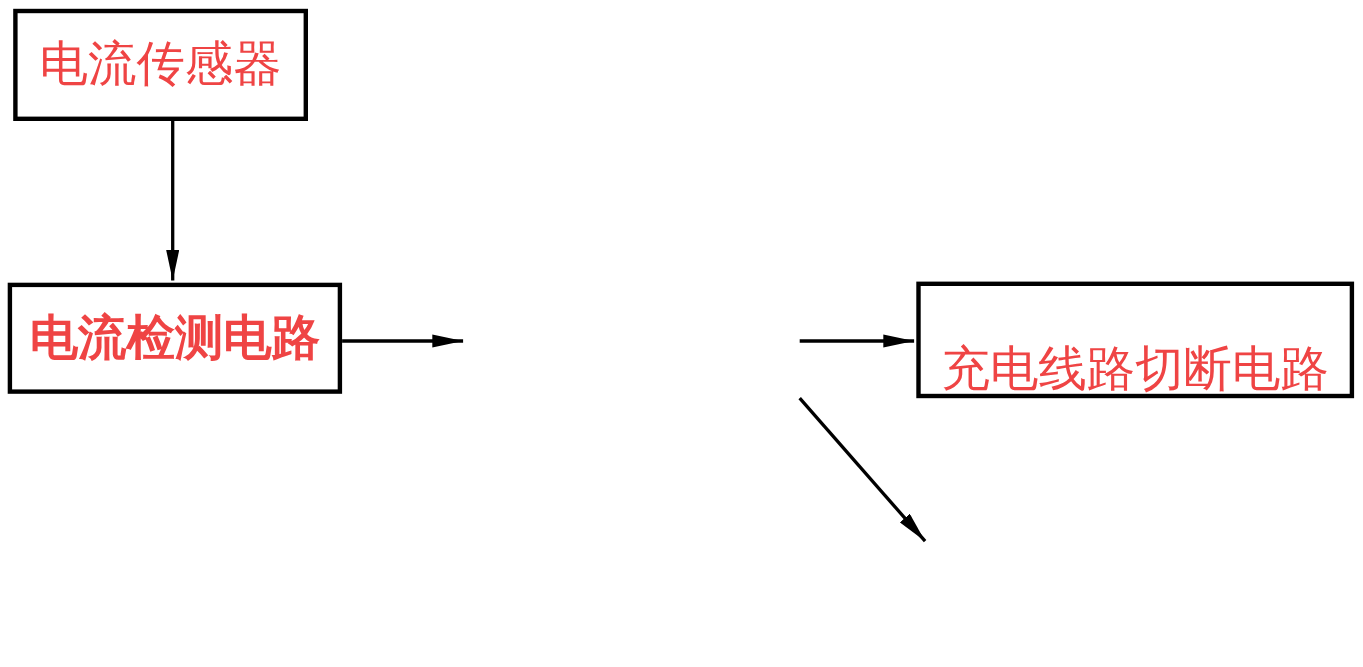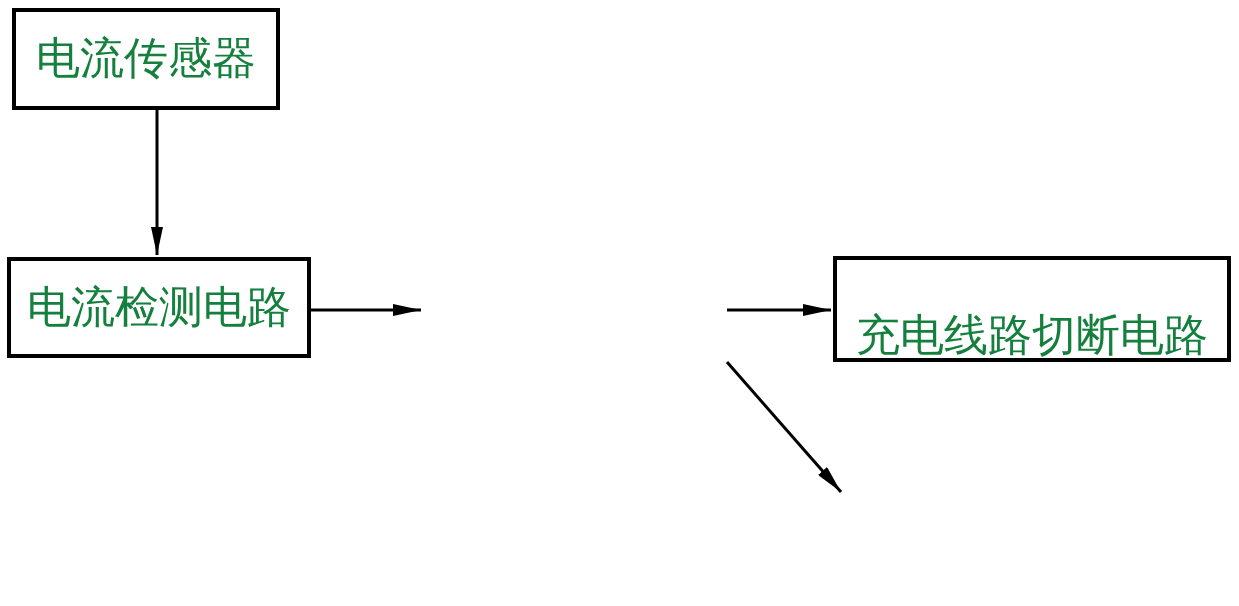--- a/index.html
+++ b/index.html
@@ -19,26 +19,26 @@
     position: absolute;
     box-sizing: border-box;
     border: 4px solid #000000;
     background: #ffffff;
     display: flex;
     align-items: center;
     justify-content: center;
   }
   .node-label {
     font-size: 44px;
-    color: #15803d;
+    color: #ef4444;
     line-height: 1;
     white-space: nowrap;
   }
   #node-current-sensor            { left: 12px;  top: 8px;   width: 268px; height: 102px; }
-  #node-current-detection-circuit { left: 7px;   top: 257px; width: 304px; height: 101px; }
+  #node-current-detection-circuit { left: 7px;   top: 257px; width: 304px; height: 101px; font-weight: bold; }
   #node-signal-amplifier-circuit  { left: 423px; top: 258px; width: 304px; height: 104px; }
   #node-charge-line-cutoff-circuit{ left: 833px; top: 256px; width: 398px; height: 106px; align-items: flex-end; }
   #node-prompt-circuit            { left: 843px; top: 494px; width: 240px; height: 103px; }
   .connector-layer {
     position: absolute;
     left: 0;
     top: 0;
     width: 1239px;
     height: 606px;
     pointer-events: none;

